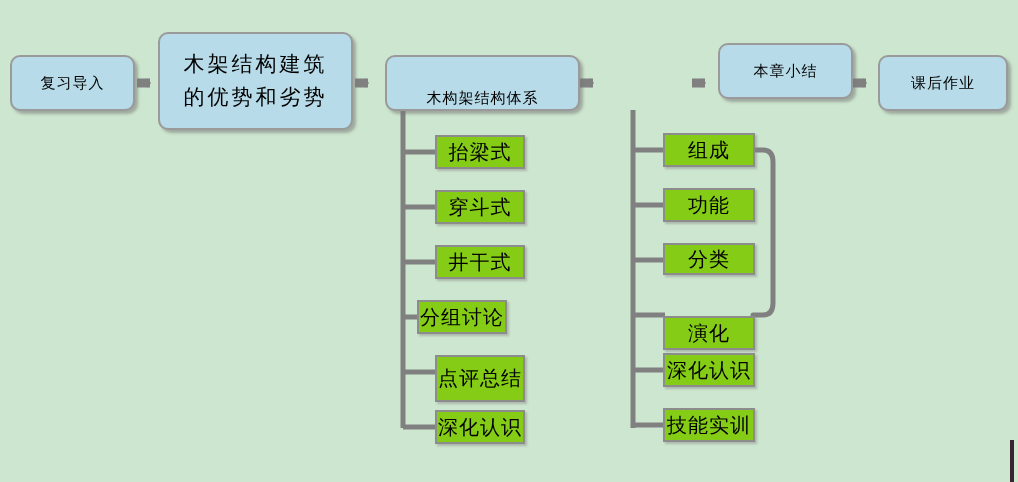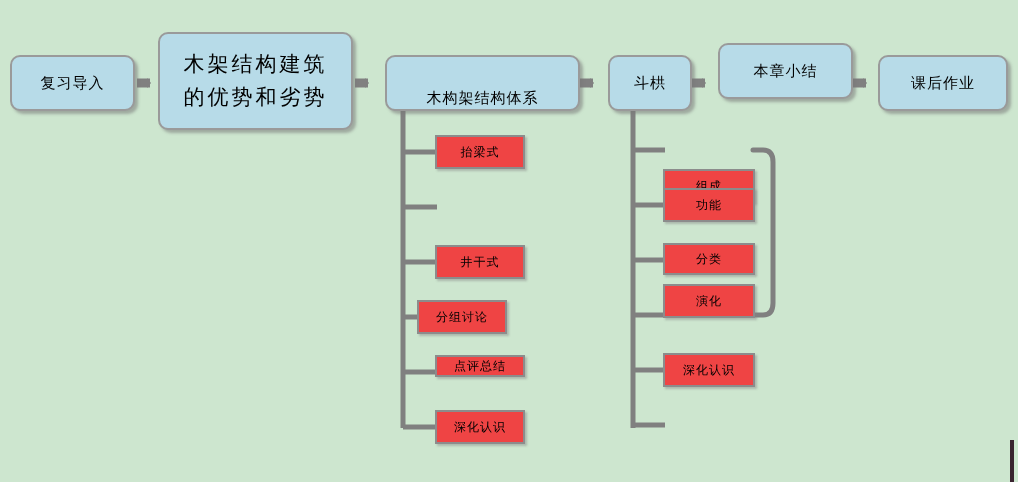--- a/index.html
+++ b/index.html
@@ -44,24 +44,24 @@
     font-size: 15px;
     letter-spacing: 1px;
     line-height: 1.5;
   }
   .main-node.two-line {
     font-size: 21px;
     letter-spacing: 3px;
     line-height: 1.55;
   }
   .leaf-node {
-    background: #ef4444;
+    background: #84cc16;
     border: 2px solid #8c8c8c;
     border-radius: 0;
-    font-size: 12px;
+    font-size: 20px;
     letter-spacing: 1px;
     box-shadow: 2px 2px 2px rgba(130,130,130,0.45);
   }
   .edge-bar {
     position: absolute;
     background: #3a2430;
   }
 </style>
 </head>
 <body>
@@ -122,59 +122,62 @@
 
   <div class="node main-node two-line" style="left:158px; top:32px; width:195px; height:98px; flex-direction:column;">
     <span>木架结构建筑</span>
     <span>的优势和劣势</span>
   </div>
 
   <div class="node main-node" style="left:385px; top:55px; width:195px; height:56px;align-items:flex-end;">
     <span>木构架结构体系</span>
   </div>
 
-  <div class="node main-node" style="left:608px; top:55px; width:84px; height:56px;">
-    <span>斗栱</span>
-  </div>
 
   <div class="node main-node" style="left:718px; top:43px; width:135px; height:56px;">
     <span>本章小结</span>
   </div>
 
   <div class="node main-node" style="left:878px; top:55px; width:130px; height:56px;">
     <span>课后作业</span>
   </div>
 
   <div class="node leaf-node" style="left:435px; top:135px; width:90px; height:34px;">
     <span>抬梁式</span>
   </div>
+  <div class="node leaf-node" style="left:435px; top:190px; width:90px; height:34px;">
+    <span>穿斗式</span>
+  </div>
   <div class="node leaf-node" style="left:435px; top:245px; width:90px; height:34px;">
     <span>井干式</span>
   </div>
   <div class="node leaf-node" style="left:417px; top:300px; width:90px; height:34px;">
     <span>分组讨论</span>
   </div>
-  <div class="node leaf-node" style="left:435px; top:355px; width:90px; height:22px;">
+  <div class="node leaf-node" style="left:435px; top:355px; width:90px; height:47px;">
     <span>点评总结</span>
   </div>
   <div class="node leaf-node" style="left:435px; top:410px; width:90px; height:34px;">
     <span>深化认识</span>
   </div>
 
-  <div class="node leaf-node" style="left:663px; top:133px; width:92px; height:34px;margin-top:36px;">
+  <div class="node leaf-node" style="left:663px; top:133px; width:92px; height:34px;">
     <span>组成</span>
   </div>
   <div class="node leaf-node" style="left:663px; top:188px; width:92px; height:34px;">
     <span>功能</span>
   </div>
   <div class="node leaf-node" style="left:663px; top:243px; width:92px; height:32px;">
     <span>分类</span>
   </div>
-  <div class="node leaf-node" style="left:663px; top:284px; width:92px; height:34px;">
+  <div class="node leaf-node" style="left:663px; top:316px; width:92px; height:34px;">
     <span>演化</span>
   </div>
   <div class="node leaf-node" style="left:663px; top:353px; width:92px; height:34px;">
     <span>深化认识</span>
+  </div>
+  <div class="node leaf-node" style="left:663px; top:408px; width:92px; height:34px;">
+    <span>技能实训</span>
   </div>
 
   <div class="edge-bar" style="left:1010px; top:440px; width:4px; height:42px;"></div>
 
 </div>
 
 </body></html>

